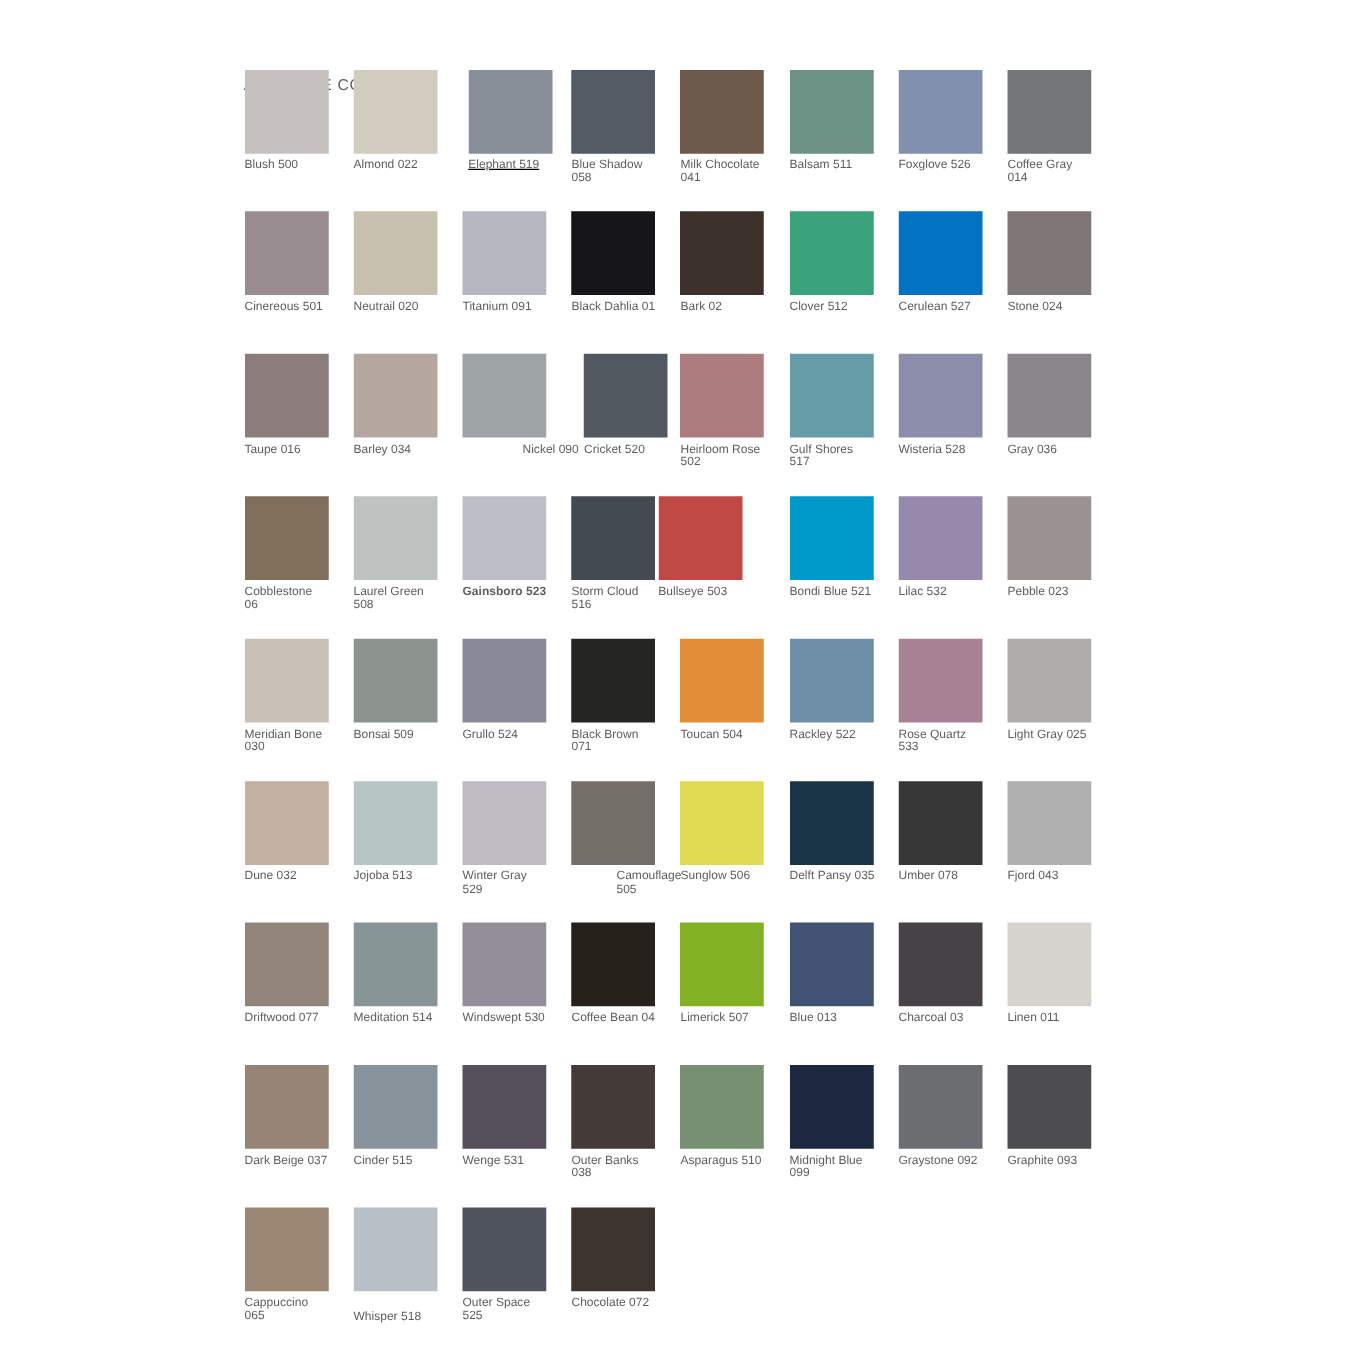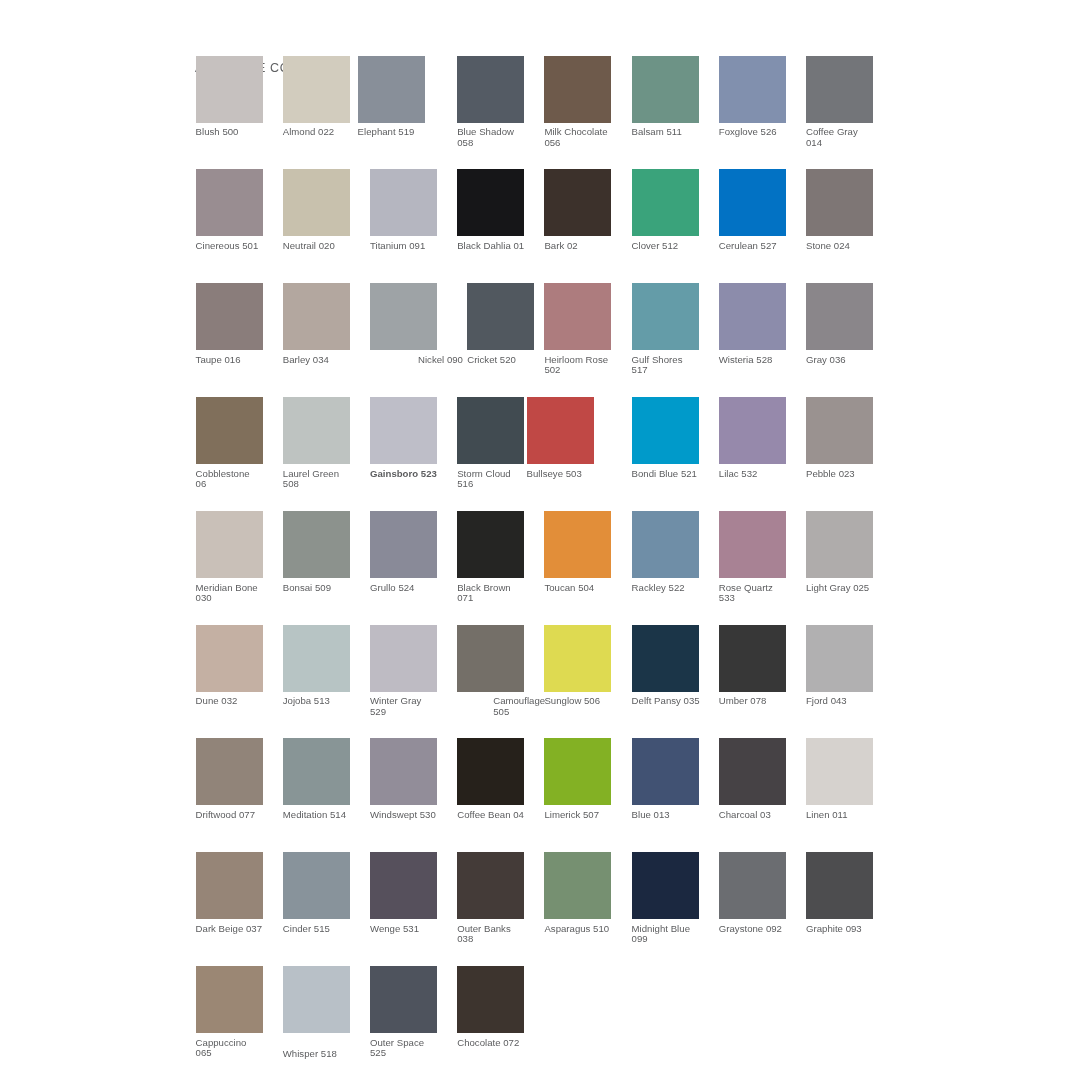--- a/index.html
+++ b/index.html
@@ -39,38 +39,38 @@
           <div class="label" style="color: rgb(92, 93, 95);">
             <span class="lab-line">Blush 500</span>
           </div>
         </div>
         <div class="cell" style="left: 87.2px;">
           <div class="chip" style="background: rgb(210, 204, 190);"></div>
           <div class="label" style="color: rgb(92, 93, 95);">
             <span class="lab-line">Almond 022</span>
           </div>
         </div>
-        <div class="cell" style="left: 162px;">
+        <div class="cell" style="left: 179px; text-decoration: underline;">
           <div class="chip" style="background: rgb(136, 143, 153);"></div>
           <div class="label" style="color: rgb(92, 93, 95);">
             <span class="lab-line">Elephant 519</span>
           </div>
         </div>
         <div class="cell" style="left: 261.6px;">
           <div class="chip" style="background: rgb(84, 91, 100);"></div>
           <div class="label" style="color: rgb(92, 93, 95);">
             <span class="lab-line">Blue Shadow</span>
             <span class="lab-line">058</span>
           </div>
         </div>
         <div class="cell" style="left: 348.8px;">
           <div class="chip" style="background: rgb(110, 90, 75);"></div>
           <div class="label" style="color: rgb(92, 93, 95);">
             <span class="lab-line">Milk Chocolate</span>
-            <span class="lab-line">056</span>
+            <span class="lab-line">041</span>
           </div>
         </div>
         <div class="cell" style="left: 436px;">
           <div class="chip" style="background: rgb(109, 147, 134);"></div>
           <div class="label" style="color: rgb(92, 93, 95);">
             <span class="lab-line">Balsam 511</span>
           </div>
         </div>
         <div class="cell" style="left: 523.2px;">
           <div class="chip" style="background: rgb(129, 144, 174);"></div>

